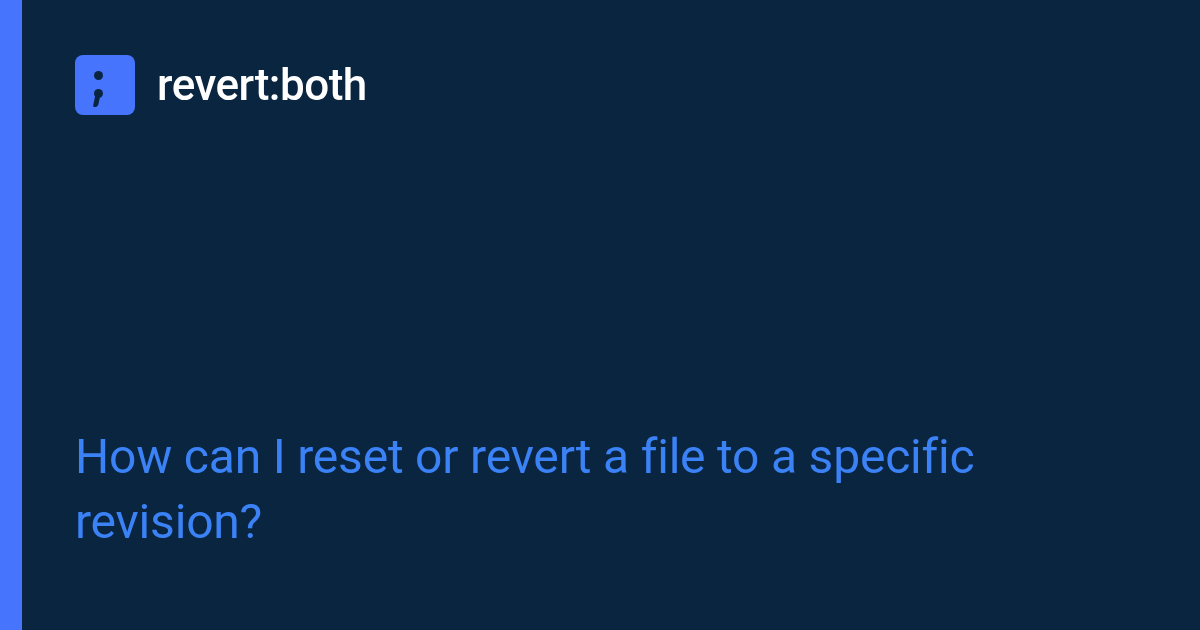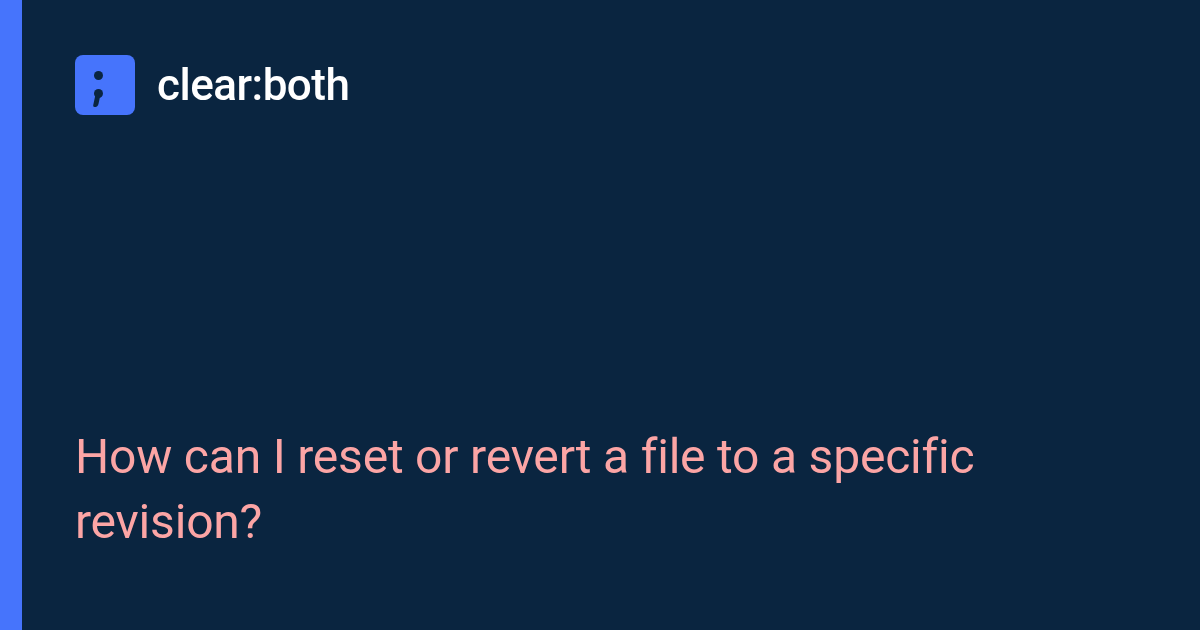--- a/index.html
+++ b/index.html
@@ -70,36 +70,36 @@
       top: 41px;
       transform: skewX(-12deg);
     }
     .logo-text {
       color: #ffffff;
       font-size: 44px;
       font-weight: 500;
       letter-spacing: -0.5px;
     }
     .title {
-      color: #fca5a5;
+      color: #3b82f6;
       font-size: 48px;
       font-weight: 400;
       line-height: 1.35;
       letter-spacing: -0.2px;
       padding-bottom: 20px;
     }
   </style>
 </head>
 <body>
 
 <div class="accent-bar"></div>
 
 <div class="content">
   <div class="logo-row">
     <div class="logo-icon">
       <div class="semicolon-dot"></div>
       <div class="semicolon-comma"></div>
       <div class="semicolon-tail"></div>
     </div>
-    <div class="logo-text">clear:both</div>
+    <div class="logo-text">revert:both</div>
   </div>
   <div class="title">How can I reset or revert a file to a specific revision?</div>
 </div>
 
 </body></html>

